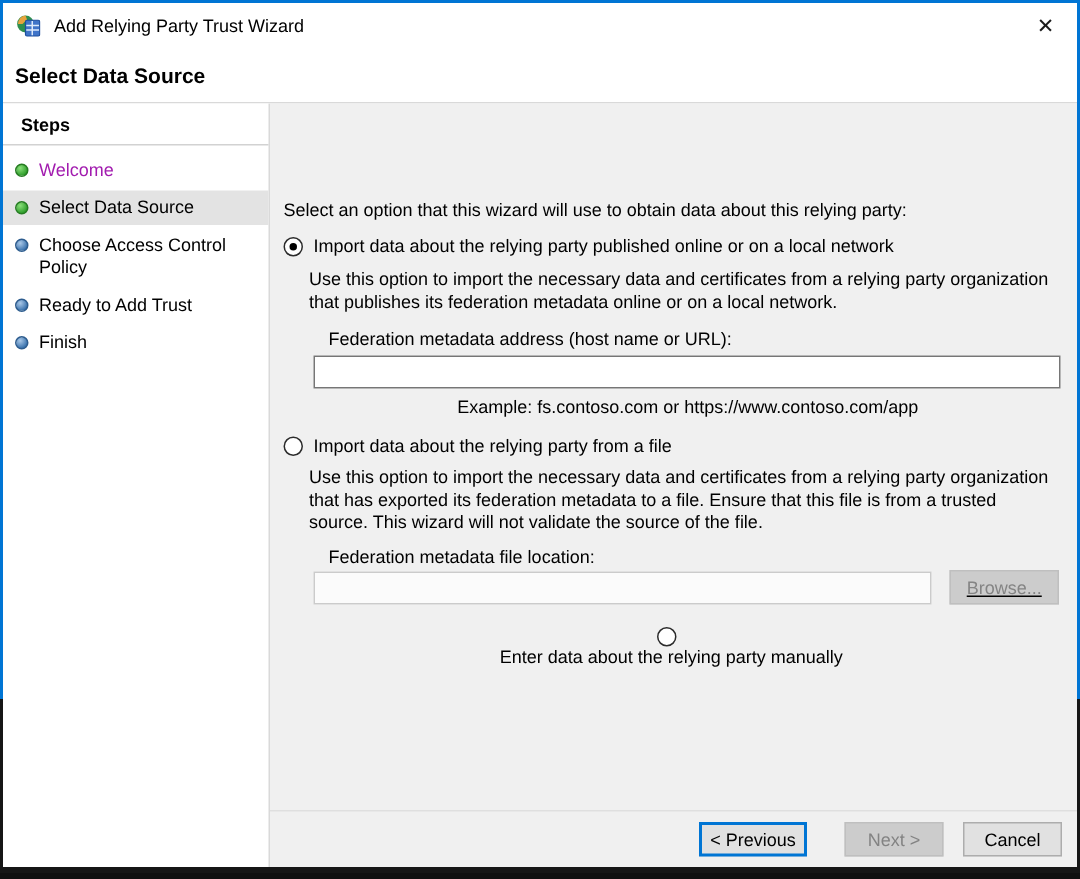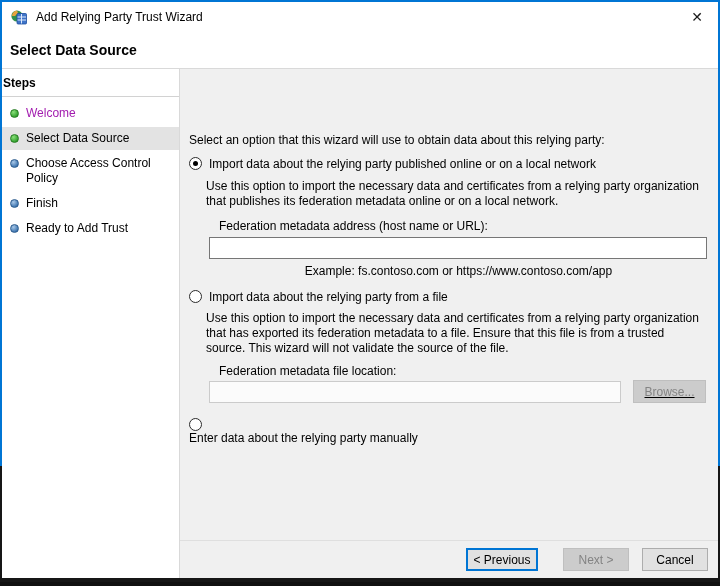--- a/index.html
+++ b/index.html
@@ -18,40 +18,40 @@
   .close-glyph { font-size:14px; color:#1a1a1a; line-height:1; }
 
   
   .page-header { height:37px; display:flex; align-items:center; padding-left:8px;
                  border-bottom:1px solid #d9d9d9; background:#fff; }
   .page-title { font-size:14px; font-weight:bold; color:#000; }
 
   
   .bodyrow { display:flex; height:509px; }
   .sidebar { width:178px; background:#fff; border-right:1px solid #d9d9d9; }
-  .steps-title { font-size:12px; font-weight:bold; color:#000; padding:7px 8px 6px 1px;
+  .steps-title { font-size:12px; font-weight:bold; color:#000; padding:7px 8px 6px 12px;
                  border-bottom:1px solid #d2d2d2; }
   .steps-list { padding-top:5px; }
   .step-item { display:flex; align-items:flex-start; padding:4px 8px; margin-bottom:2px; }
   .step-item[data-state="current"] { background:#e3e3e3; }
   .step-bullet { width:9px; height:9px; border-radius:50%; margin:3px 7px 0 0; flex:0 0 auto;
                  background:radial-gradient(circle at 35% 30%, #a9c8e8, #3a72ad 75%);
                  border:1px solid #2d5c8e; }
   .step-item[data-state="visited"] .step-bullet,
   .step-item[data-state="current"] .step-bullet {
                  background:radial-gradient(circle at 35% 30%, #8ae07a, #2f9e2b 75%);
                  border:1px solid #267c22; }
   .step-label { font-size:12px; line-height:15px; color:#000; }
   .step-item[data-state="visited"] .step-label { color:#a21caf; }
 
   .right-col { flex:1; display:flex; flex-direction:column; background:#f0f0f0; min-width:0; }
   .main { flex:1; padding:16px 12px 0 9px;margin-top:48px; }
 
   .intro { font-size:12px; color:#000; }
-  .radio-row { display:flex; }
+  .radio-row { display:flex; align-items:center; }
   .radio-circle { width:13px; height:13px; border:1px solid #2b2b2b; border-radius:50%;
                   background:#fff; margin-right:7px; position:relative; flex:0 0 auto; }
   .radio-dot { position:absolute; left:3px; top:3px; right:3px; bottom:3px; border-radius:50%;
                background:#000; opacity:0; }
   .radio-row[data-checked="true"] .radio-dot { opacity:1; }
   .radio-label { font-size:12px; color:#000; }
 
   .desc { margin:8px 0 0 17px; font-size:12px; line-height:15px; color:#000; max-width:512px; }
   .field-label { margin:10px 0 0 30px; font-size:12px; color:#000; }
   .text-input { display:block; margin:4px 0 0 20px; width:498px; height:22px;
@@ -117,25 +117,25 @@
         <div class="step-item" data-state="current">
           <span class="step-bullet"></span>
           <span class="step-label">Select Data Source</span>
         </div>
         <div class="step-item" data-state="pending">
           <span class="step-bullet"></span>
           <span class="step-label">Choose Access Control Policy</span>
         </div>
         <div class="step-item" data-state="pending">
           <span class="step-bullet"></span>
-          <span class="step-label">Finish</span>
+          <span class="step-label">Ready to Add Trust</span>
         </div>
         <div class="step-item" data-state="pending">
           <span class="step-bullet"></span>
-          <span class="step-label">Ready to Add Trust</span>
+          <span class="step-label">Finish</span>
         </div>
       </div>
     </div>
 
     <div class="right-col">
       <div class="main">
         <div class="intro">Select an option that this wizard will use to obtain data about this relying party:</div>
 
         <div class="radio-row mt-radio1" data-checked="true">
           <span class="radio-circle">

